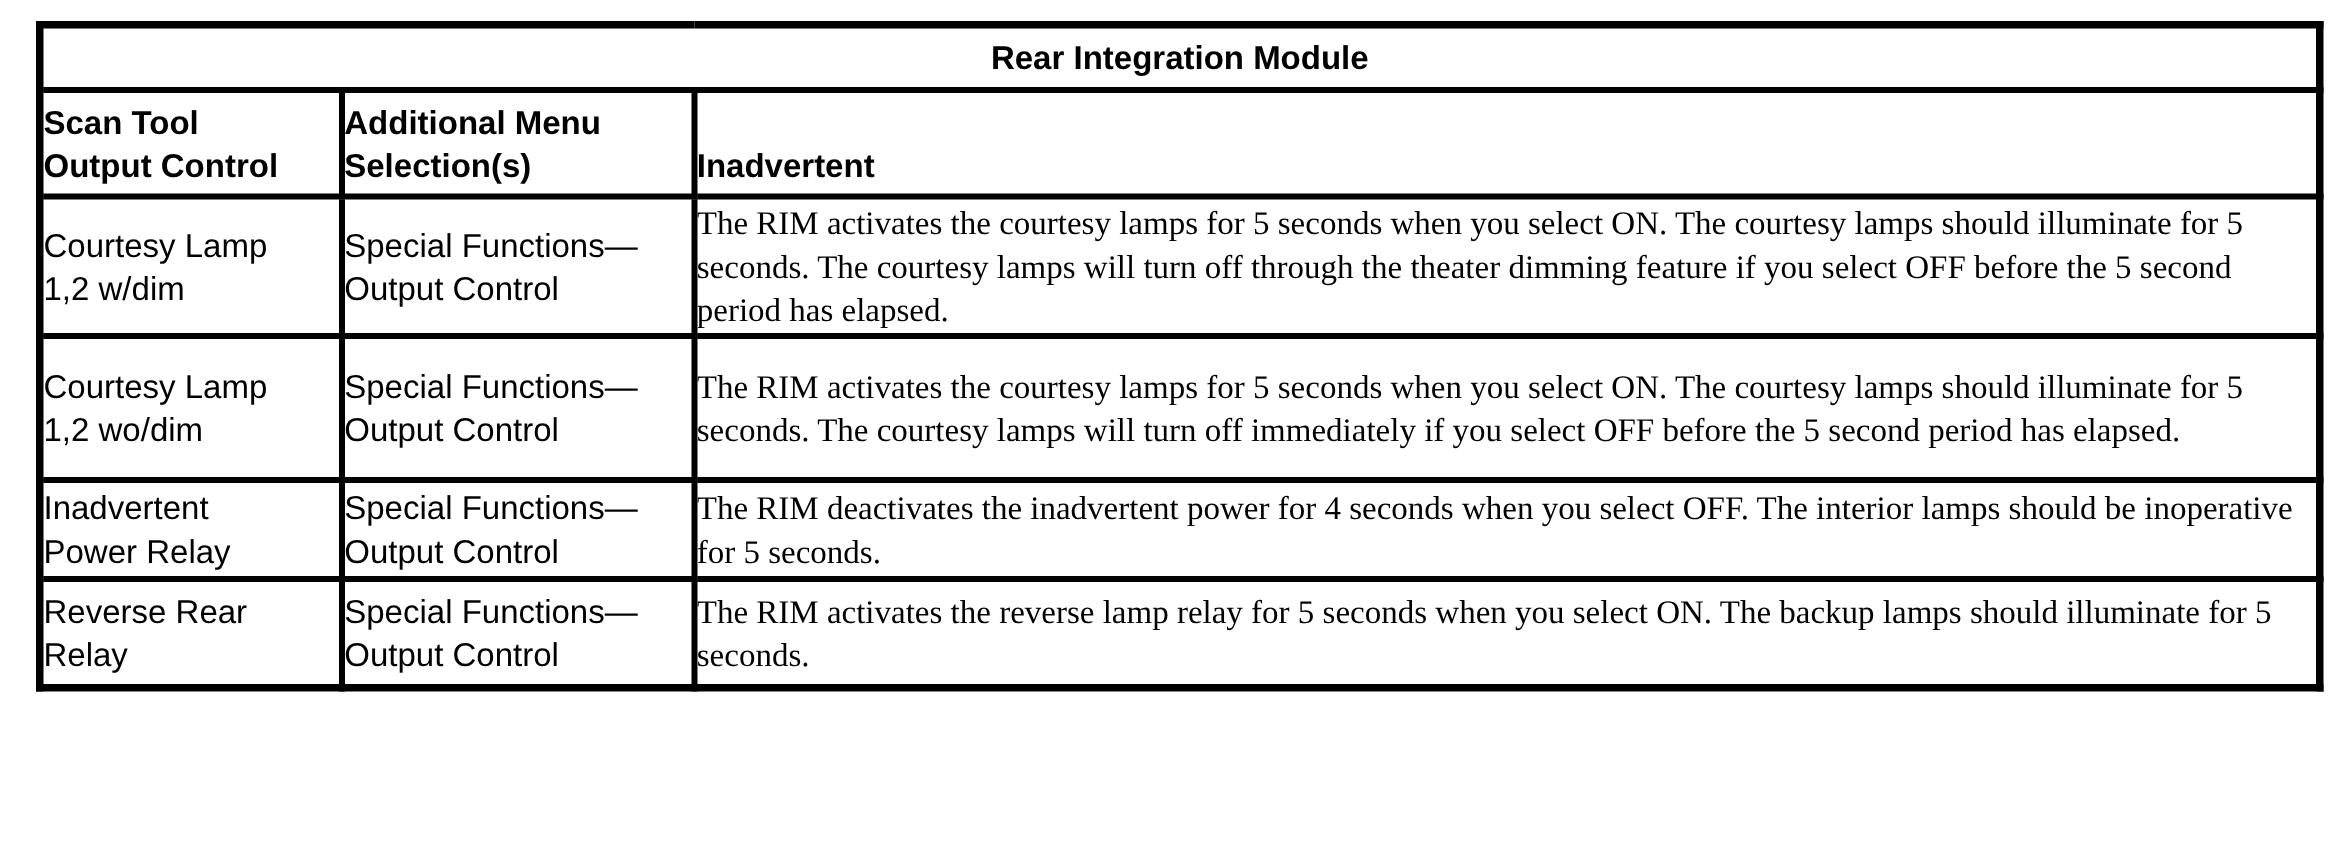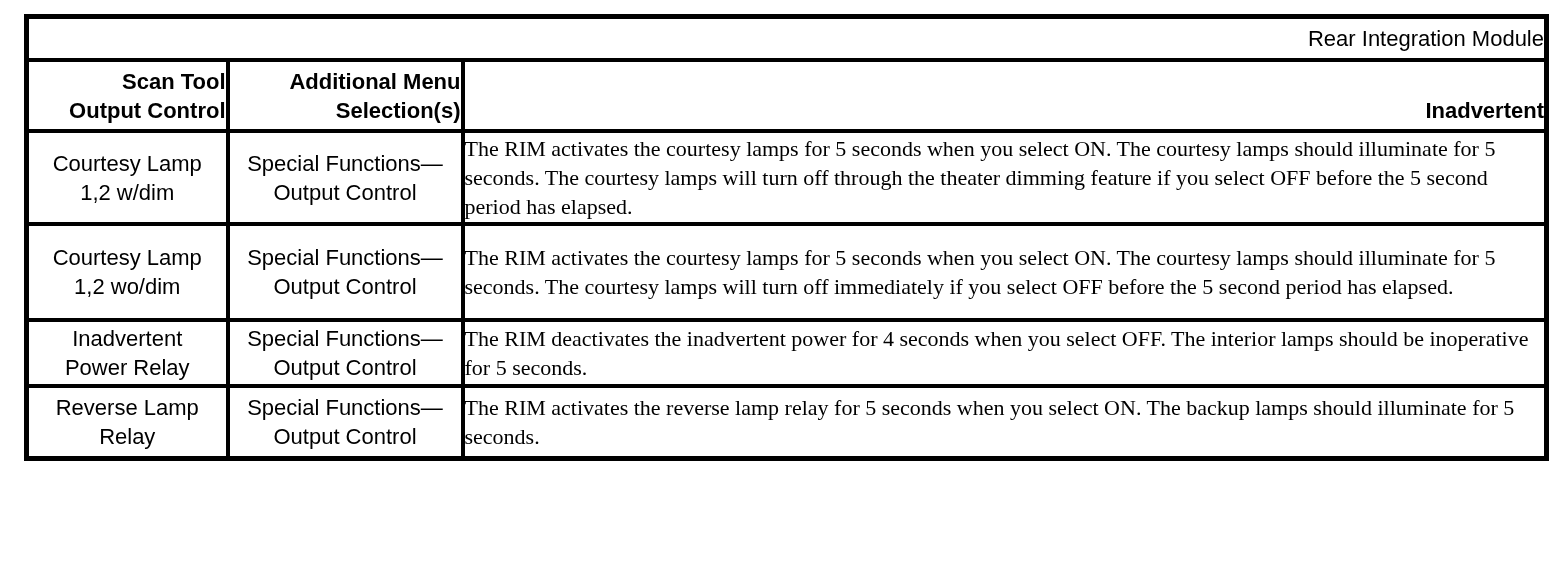--- a/index.html
+++ b/index.html
@@ -29,38 +29,38 @@
   table.rim-table td, table.rim-table th {
     border: 4px solid #000000;
     font-size: 22px;
     line-height: 29px;
     padding: 0;
     overflow: hidden;
   }
   table.rim-table { border: 5px solid #000000; }
   tr.title-row td {
     height: 39px;
-    text-align: right;
-    font-weight: normal;
+    text-align: center;
+    font-weight: bold;
     vertical-align: middle;
   }
   tr.header-row td {
     height: 63px;
-    text-align: right;
+    text-align: left;
     font-weight: bold;
     vertical-align: middle;
     white-space: pre-line;
   }
   tr.header-row td.desc-header {
     vertical-align: bottom;
     padding-bottom: 4px;
     white-space: normal;
   }
   td.c1, td.c2 {
-    text-align: center;
+    text-align: left;
     vertical-align: middle;
     white-space: pre-line;
     padding-left: 5px;
     padding-right: 4px;
   }
   td.c3 {
     text-align: left;
     vertical-align: middle;
     padding-left: 6px;
     padding-right: 8px;
@@ -110,21 +110,21 @@
         <td class="c3">The RIM activates the courtesy lamps for 5 seconds when you select ON. The courtesy lamps should illuminate for 5 seconds. The courtesy lamps will turn off immediately if you select OFF before the 5 second period has elapsed.</td>
       </tr>
       <tr class="r-two">
         <td class="c1">Inadvertent
 Power Relay</td>
         <td class="c2">Special Functions—
 Output Control</td>
         <td class="c3">The RIM deactivates the inadvertent power for 4 seconds when you select OFF. The interior lamps should be inoperative for 5 seconds.</td>
       </tr>
       <tr class="r-two-last">
-        <td class="c1">Reverse Lamp
+        <td class="c1">Reverse Rear
 Relay</td>
         <td class="c2">Special Functions—
 Output Control</td>
         <td class="c3">The RIM activates the reverse lamp relay for 5 seconds when you select ON. The backup lamps should illuminate for 5 seconds.</td>
       </tr>
     </tbody>
   </table>
 </div>
 
 </body></html>

